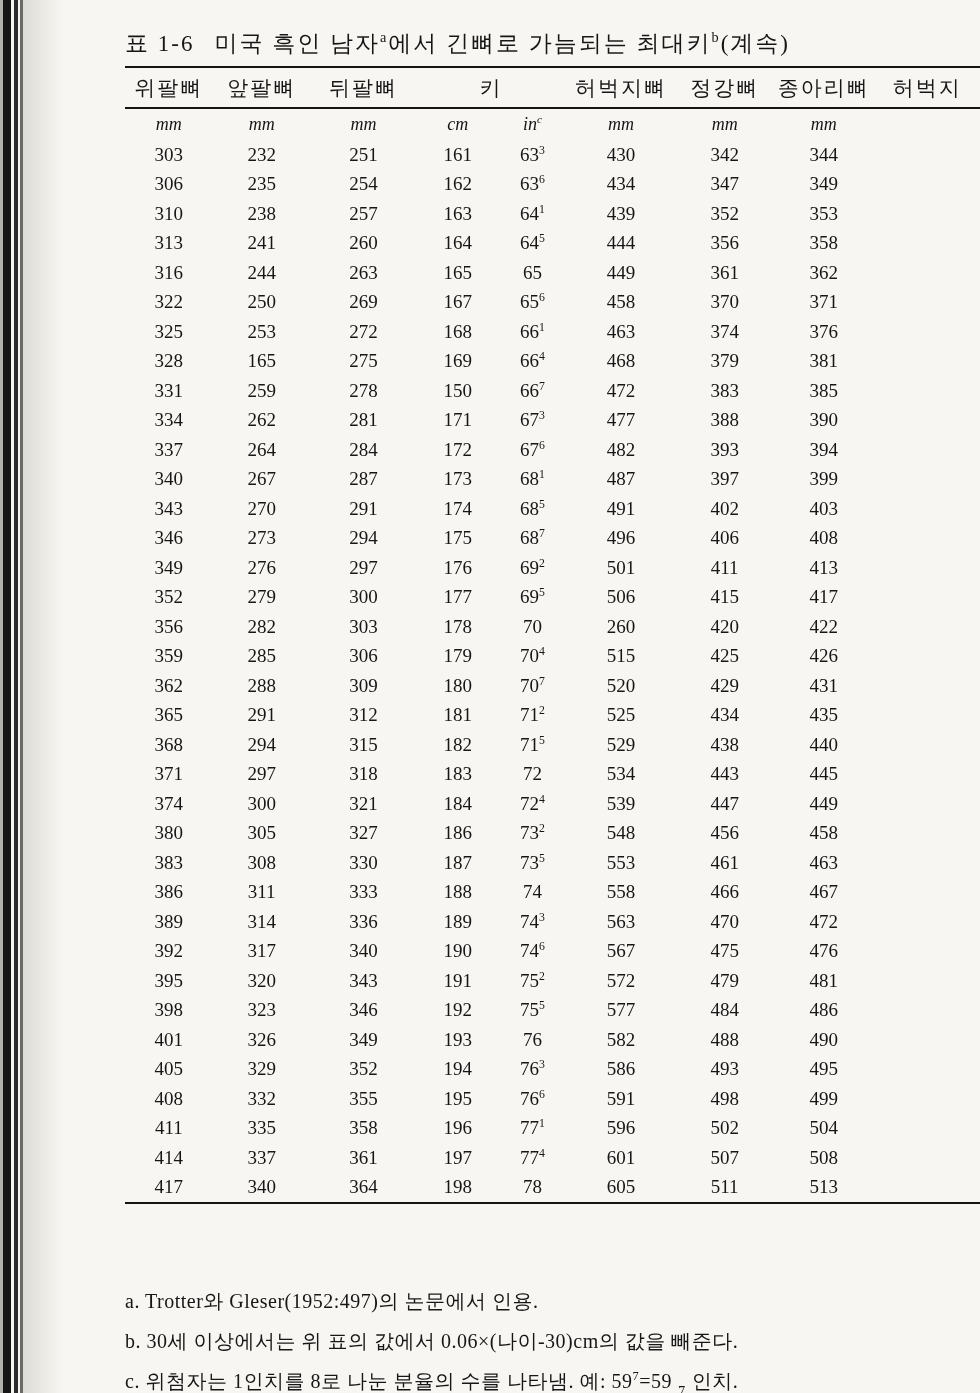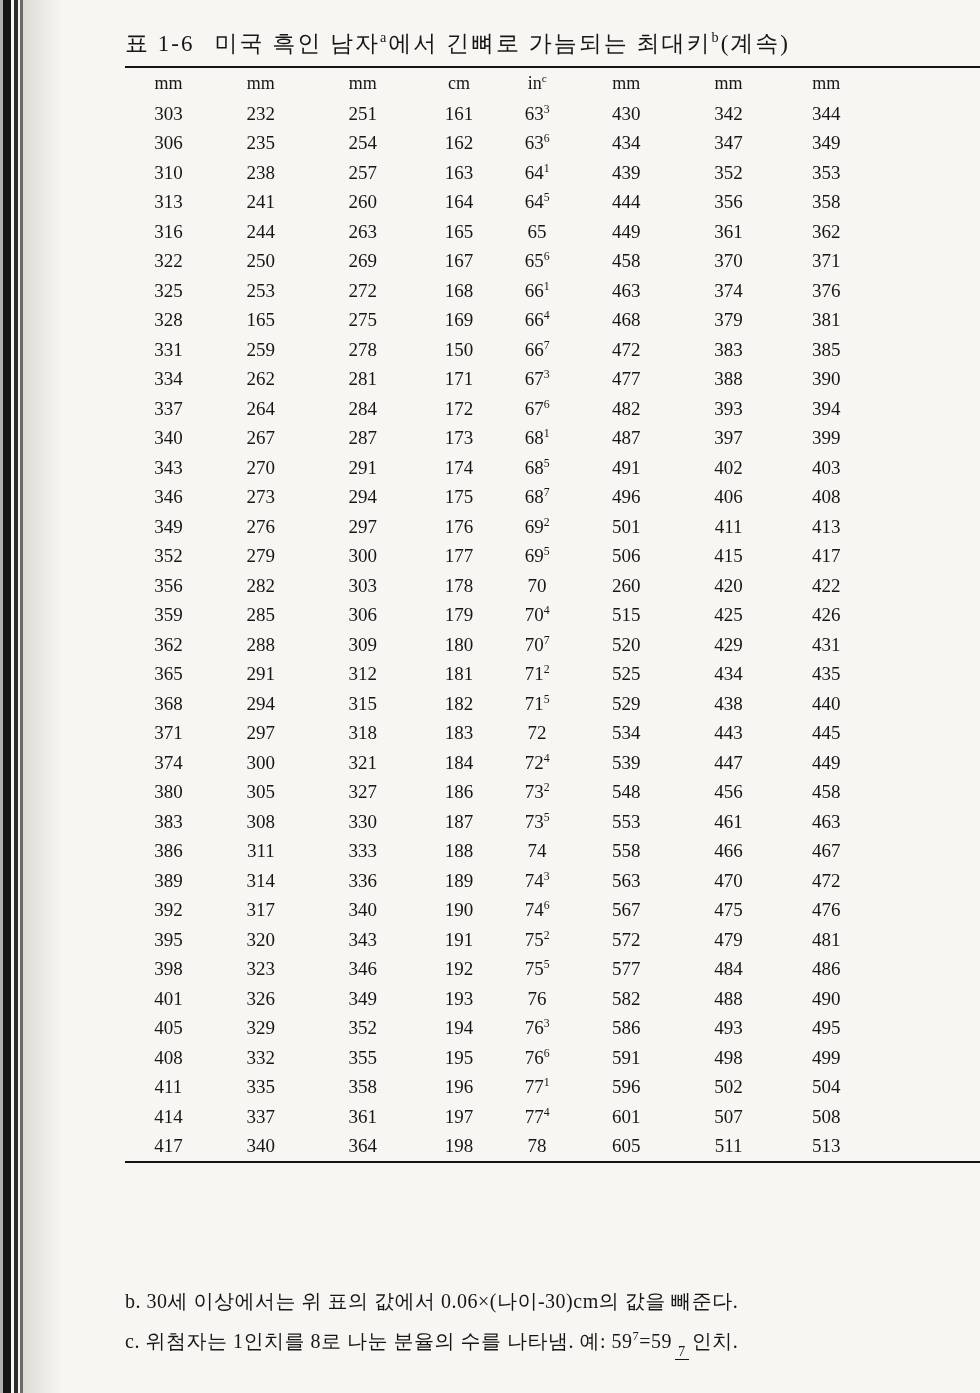--- a/index.html
+++ b/index.html
@@ -32,21 +32,21 @@
     border-top:2.5px solid #141414;
     border-bottom:2.5px solid #141414;
   }
   table.main th, table.main td{
     padding:0;text-align:center;vertical-align:middle;white-space:nowrap;
   }
   tr.hdr th{
     height:39px;font-weight:normal;font-size:21px;letter-spacing:2px;
     border-bottom:2.5px solid #141414;
   }
-  tr.units td{height:31px;font-size:18px;}
+  tr.units td{height:31px;font-style:italic;font-size:18px;}
   tbody td{height:29.5px;font-size:19px;}
 
   .footnotes{
     position:absolute;left:125px;top:1281px;
     font-size:20px;letter-spacing:0.5px;line-height:40px;white-space:nowrap;
   }
   .frac{
     display:inline-flex;flex-direction:column;align-items:center;
     vertical-align:-8px;line-height:1;font-size:0.72em;margin:0 3px;
   }
@@ -71,20 +71,30 @@
       <col style="width:102px">
       <col style="width:110px">
     <col style="width:90px">
       <col style="width:72px">
       <col style="width:113px">
     <col style="width:100px">
       <col style="width:103px">
       <col style="width:110px">
   </colgroup>
   <thead>
+    <tr class="hdr">
+      <th>위팔뼈</th>
+      <th>앞팔뼈</th>
+      <th>뒤팔뼈</th>
+      <th colspan="2">키</th>
+      <th>허벅지뼈</th>
+      <th>정강뼈</th>
+      <th>종아리뼈</th>
+      <th>허벅지</th>
+    </tr>
     <tr class="units">
         <td>mm</td>
         <td>mm</td>
         <td>mm</td>
         <td>cm</td>
         <td>in<sup>c</sup></td>
         <td>mm</td>
         <td>mm</td>
         <td>mm</td>
         <td></td>
@@ -484,19 +494,20 @@
         <td>78</td>
         <td>605</td>
         <td>511</td>
         <td>513</td>
         <td></td>
       </tr>
     </tbody>
 </table>
 
 <div class="footnotes">
+  <div>a. Trotter와 Gleser(1952:497)의 논문에서 인용.</div>
   <div>b. 30세 이상에서는 위 표의 값에서 0.06×(나이-30)cm의 값을 빼준다.</div>
   <div>
     <span>c. 위첨자는 1인치를 8로 나눈 분율의 수를 나타냄. 예: 59</span><sup>7</sup><span>=59</span><span class="frac">
         <span class="num">7</span>
       </span><span>인치.</span>
   </div>
 </div>
 
 </body></html>

